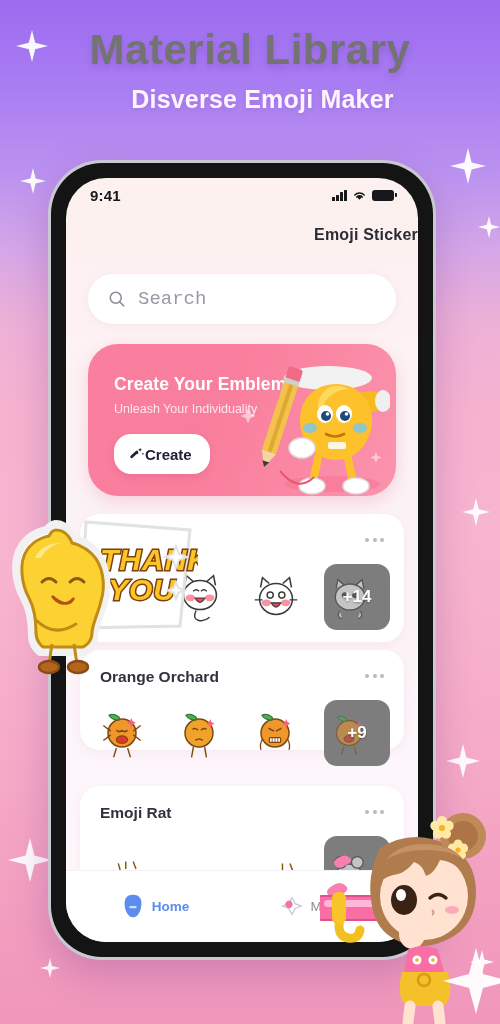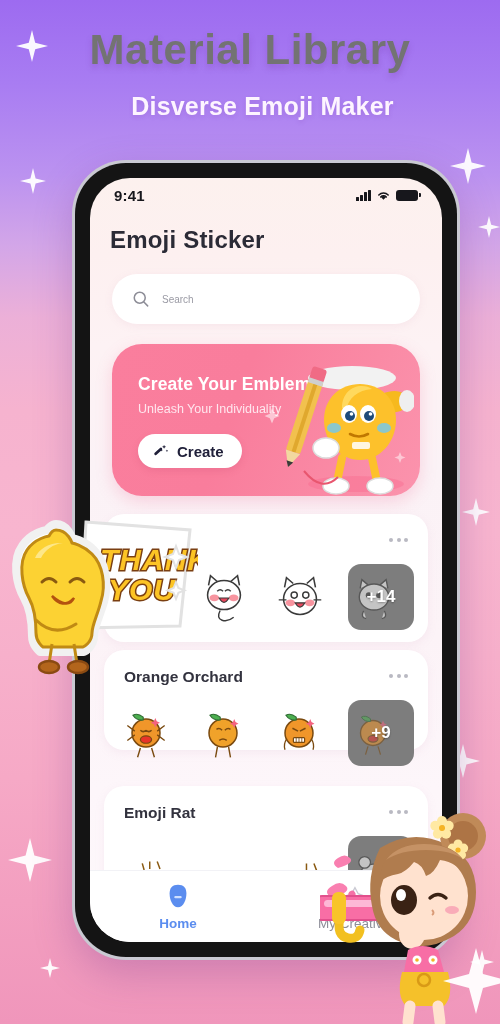--- a/index.html
+++ b/index.html
@@ -23,28 +23,28 @@
 
   
   .hdr{ position:absolute; left:0; top:0; width:500px; text-align:center; z-index:4; }
   .hdr-title{
     font-size:42px; font-weight:bold; color:#737373; letter-spacing:.5px;
     margin-top:28px; line-height:1.05;
     text-shadow:0 4px 6px rgba(120,60,170,.30);
   }
   .hdr-sub{
     font-size:25px; font-weight:bold; color:#fdf4ff;
-    margin-top:20px; letter-spacing:.2px;
+    margin-top:13px; letter-spacing:.2px;
     text-shadow:0 2px 4px rgba(120,60,170,.18);
     padding-left:25px;
   }
 
   
   .phone{
-    position:absolute; left:72px; top:160px; width:388px; height:800px;
+    position:absolute; left:48px; top:160px; width:388px; height:800px;
     border-radius:54px;
     background:#c9c9d2;
     box-shadow:0 14px 38px rgba(110,50,140,.28);
     z-index:3;
   }
   .phone-body{
     position:absolute; inset:3px; border-radius:51px; background:#141414;
   }
   .screen{
     position:absolute; left:15px; top:15px; right:15px; bottom:15px;
@@ -60,39 +60,39 @@
   .st-right{ display:flex; align-items:center; gap:5px; }
   .sig{ display:flex; align-items:flex-end; gap:1.5px; height:11px; }
   .sig i{ display:block; width:2.6px; background:#17171c; border-radius:.6px; }
   .sig i:nth-child(1){height:4px}.sig i:nth-child(2){height:6px}
   .sig i:nth-child(3){height:8.5px}.sig i:nth-child(4){height:11px}
   .batt{ width:22px; height:11px; border-radius:3px; background:#17171c; position:relative; }
   .batt:after{ content:""; position:absolute; right:-3px; top:3.5px; width:2px; height:4px;
     background:#17171c; border-radius:0 1px 1px 0; }
 
   
-  .apptitle{ position:absolute; top:48px; width:100%; text-align:left;
-    font-size:24px; font-weight:bold; color:#2b2b36; letter-spacing:.2px;padding-left:20px; }
+  .apptitle{ position:absolute; top:48px; width:100%; text-align:right;
+    font-size:16px; font-weight:bold; color:#2b2b36; letter-spacing:.2px; }
 
   
   .search{ position:absolute; left:22px; top:96px; right:22px; height:50px;
     background:#fff; border-radius:25px; display:flex; align-items:center;
     padding:0 20px; gap:12px; box-shadow:0 2px 8px rgba(200,140,170,.10); }
-  .search-ph{ font-size:10px; color:#9a9aa4; }
+  .search-ph{ font-size:19px; color:#9a9aa4;font-family:Liberation Mono, monospace; }
 
   
   .banner{ position:absolute; left:22px; top:166px; right:22px; height:152px;
     border-radius:30px; overflow:hidden;
     background:linear-gradient(110deg,#fa7e9d 0%,#f97d9c 40%,#fa8aa5 75%,#fb93ad 100%);
     box-shadow:0 6px 16px rgba(240,110,150,.25); }
   .ban-t{ position:absolute; left:26px; top:30px; font-size:17.5px; font-weight:bold;
     color:#fff; letter-spacing:.1px; }
   .ban-s{ position:absolute; left:26px; top:58px; font-size:12.5px; color:#ffe6ee; }
-  .ban-btn{ position:absolute; left:26px; top:90px; height:34px; padding:0 18px 0 14px;
-    background:#fff; border-radius:17px; display:flex; align-items:center; gap:8px;
+  .ban-btn{ position:absolute; left:26px; top:90px; height:40px; padding:0 18px 0 14px;
+    background:#fff; border-radius:17px; display:flex; align-items:center; 
     box-shadow:0 3px 7px rgba(190,60,100,.17); cursor:pointer; }
   .ban-btn-l{ font-size:15px; font-weight:bold; color:#20203a; }
 
   
   .mascot{ position:absolute; right:6px; bottom:0; width:150px; height:140px; }
 
   
   .card{ position:absolute; left:14px; right:14px; background:#fff;
     border-radius:20px; box-shadow:0 3px 10px rgba(210,160,190,.13); }
   .c1{ top:336px; height:128px; }
@@ -107,21 +107,21 @@
   .cell{ width:66px; height:66px; display:flex; align-items:center; 
     position:relative; }
   .cell.more{ background:#7d7d7d; border-radius:13px; }
   .cell.more svg{ opacity:.55; }
   .more-n{ position:absolute; inset:0; display:flex; align-items:center; justify-content:center;
     font-size:17px; font-weight:bold; color:#fff; text-shadow:0 1px 2px rgba(0,0,0,.3); }
 
   
   .tabbar{ position:absolute; left:0; bottom:0; width:100%; height:72px;
     background:#fff; display:flex; border-top:1px solid #f2f2f6; }
-  .tab{ flex:1; display:flex; flex-direction:column; align-items:center;
+  .tab{ flex:1; display:flex; flex-direction:row; align-items:center;
     justify-content:center; gap:5px; cursor:pointer; }
   .tab-l{ font-size:13.5px; }
   .tab.on .tab-l{ color:#5b8def; font-weight:bold; }
   .tab.off .tab-l{ color:#8e8e99; }
 
   
   .ov{ position:absolute; z-index:6; pointer-events:none; }
   #duck{ left:8px; top:512px; width:190px; height:180px; }
   #girl{ left:320px; top:800px; width:185px; height:224px; }
 </style>

